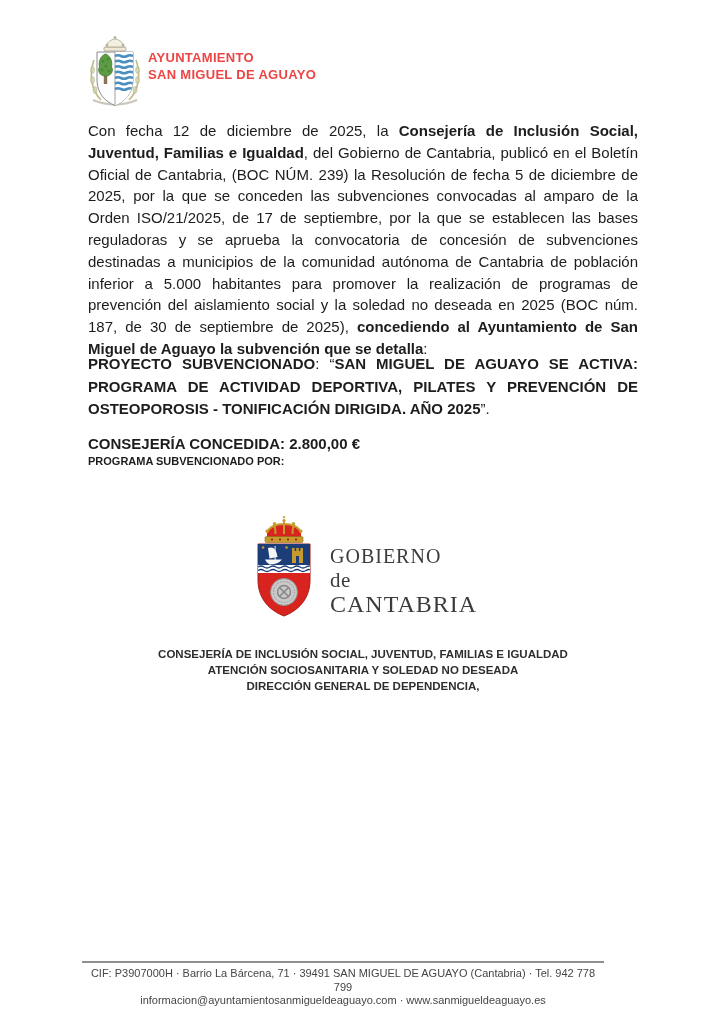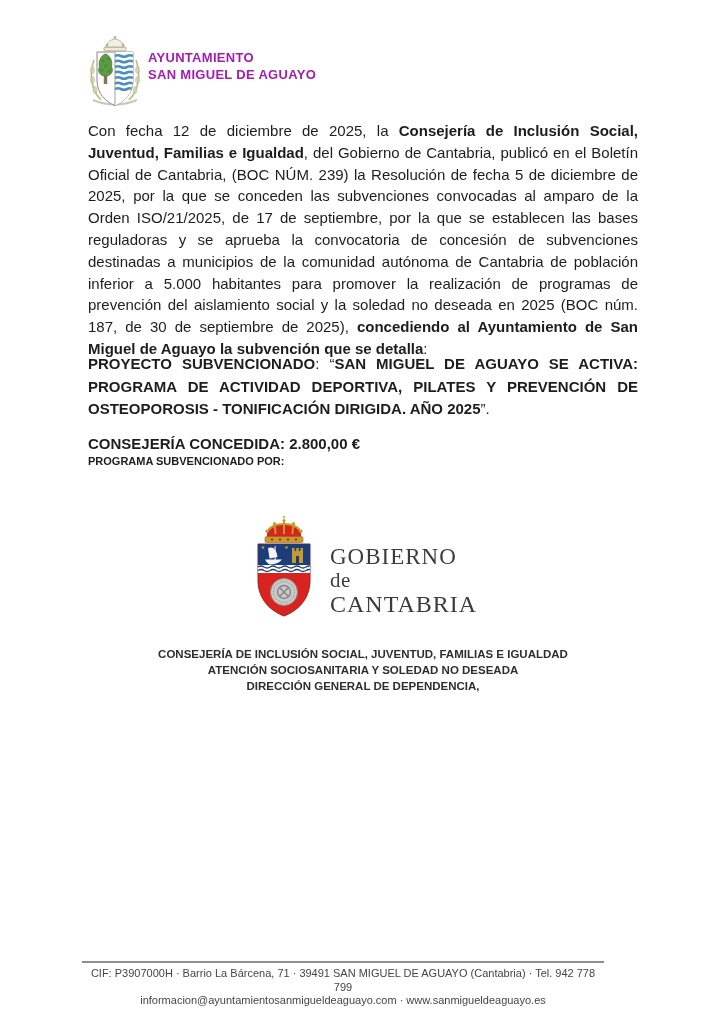--- a/index.html
+++ b/index.html
@@ -10,39 +10,39 @@
     margin:0 auto;
     font-family:"Liberation Sans", sans-serif;
     color:#1d1d1d;
     overflow:hidden;
   }
   
   .header{position:absolute;left:86px;top:36px;display:flex;align-items:flex-start;}
   .header-logo{width:58px;height:74px;flex:0 0 auto;}
   .header-text{margin-left:4px;padding-top:13px;}
   .header-text div{
-    font-size:13px;font-weight:bold;color:#a21caf;
+    font-size:13px;font-weight:bold;color:#ef4444;
     line-height:17px;letter-spacing:0.3px;white-space:nowrap;
   }
   
   .textblock{position:absolute;left:88px;width:550px;}
   #intro{top:105px;font-size:15px;line-height:21.8px;text-align:justify;}
   #project{top:338px;font-size:15px;line-height:22.6px;text-align:justify;font-weight:bold;}
   #grant{top:418px;font-size:15px;font-weight:bold;line-height:22px;}
   #program{top:439px;font-size:11px;font-weight:bold;line-height:22px;}
   .b{font-weight:bold;}
   .r{font-weight:normal;}
   
   #gobierno-block{position:absolute;left:255px;top:516px;display:flex;align-items:flex-start;}
   .cantabria-shield{width:58px;height:102px;flex:0 0 auto;}
   .gobierno-text{
     margin-left:17px;margin-top:28px;
     font-family:"Liberation Serif", serif;color:#3c3c3c;
   }
-  .gob-line1{font-size:23px;line-height:25px;letter-spacing:1px;}
+  .gob-line1{font-size:20px;line-height:25px;letter-spacing:1px;}
   .gob-line2{font-size:21px;line-height:23px;letter-spacing:0.5px;}
   .gob-line3{font-size:24px;line-height:25px;letter-spacing:1px;}
   
   #consejeria{
     position:absolute;left:88px;top:646px;width:550px;
     text-align:center;font-size:11.5px;font-weight:bold;color:#2e2e2e;line-height:16px;
   }
   
   .footer{
     position:absolute;left:82px;top:961px;width:522px;

